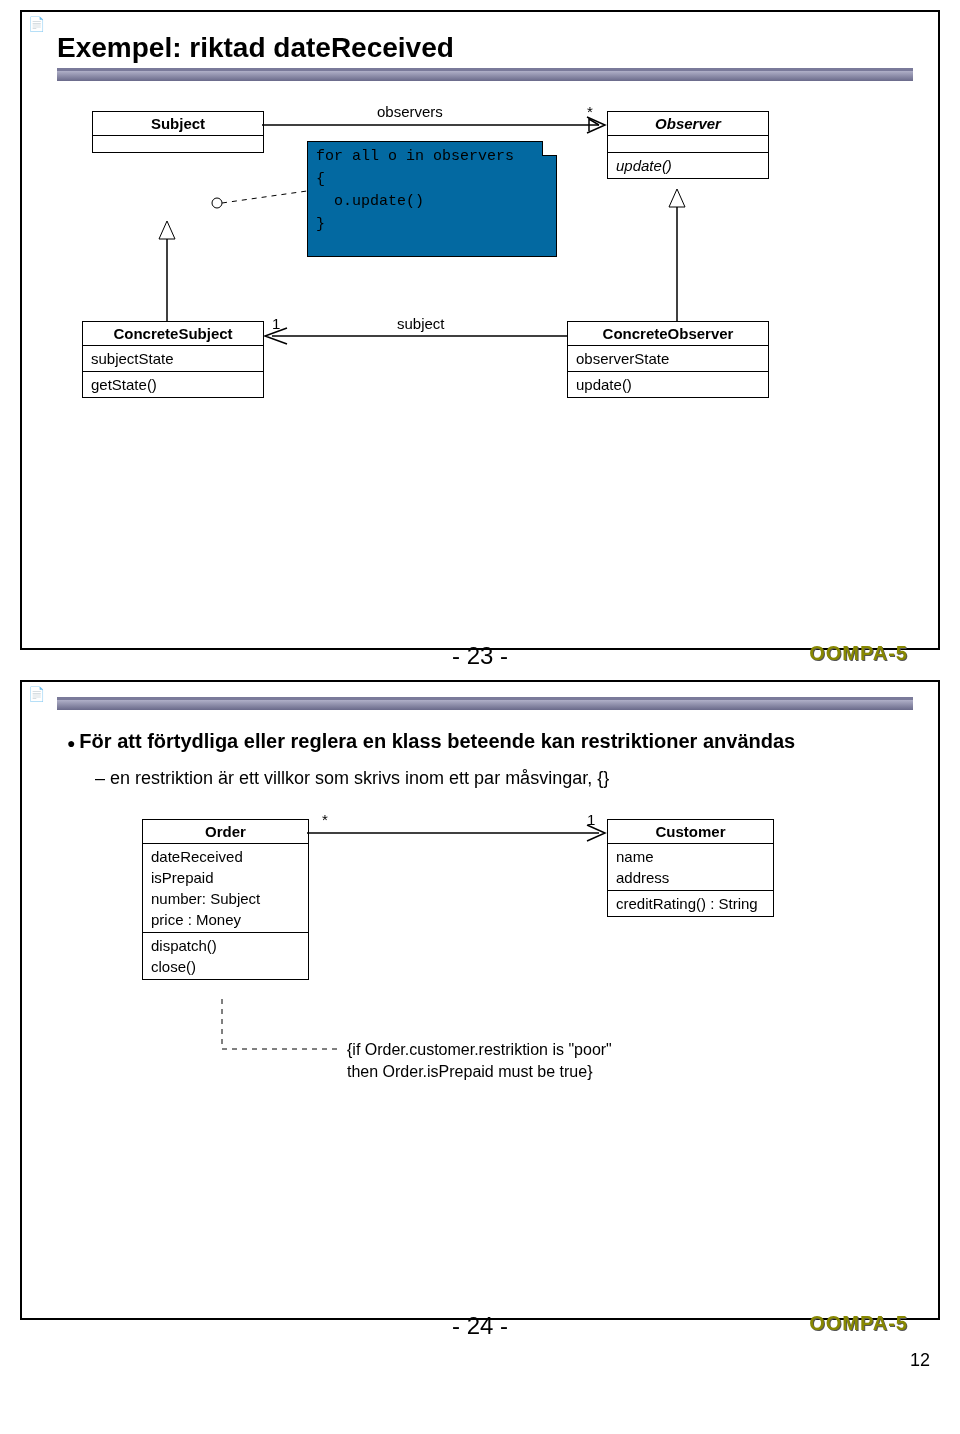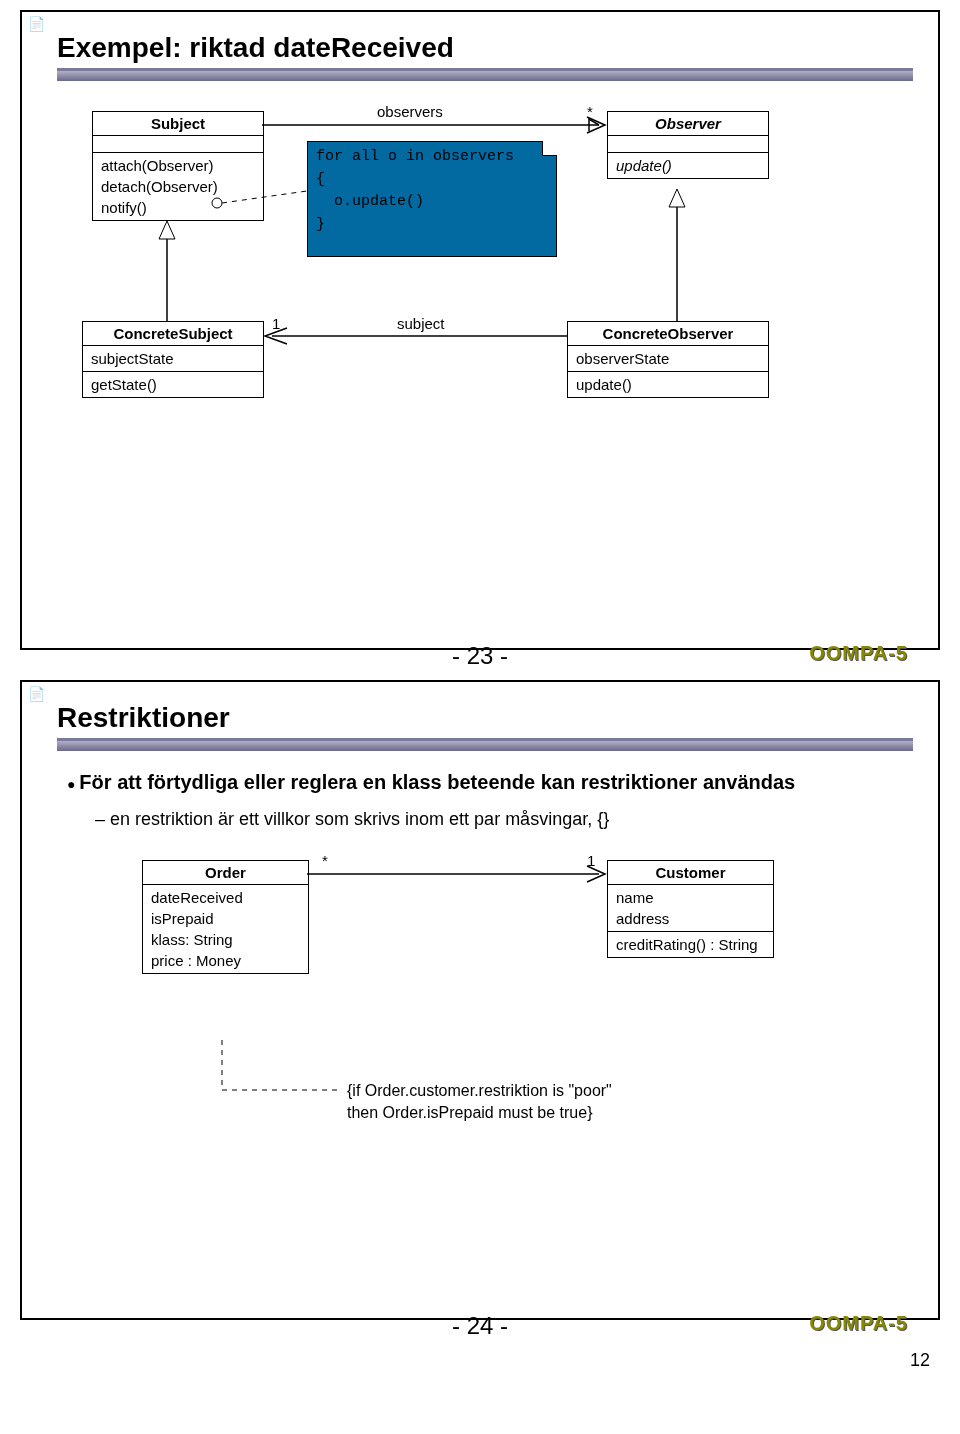--- a/index.html
+++ b/index.html
@@ -144,25 +144,20 @@
 <div class="slide">
   <span class="page-icon">📄</span>
   <div class="slide-title">Exempel: riktad dateReceived</div>
   <div class="title-bar"></div>
 
   <div class="canvas">
 
     <div class="uml-box" style="left:45px; top:30px; width:170px;">
       <div class="uml-name">Subject</div>
       <div class="uml-sec"></div>
-      <div class="uml-sec">
-        <div class="uml-line">attach(Observer)</div>
-        <div class="uml-line">detach(Observer)</div>
-        <div class="uml-line">notify()</div>
-      </div>
     </div>
 
     <div class="uml-box" style="left:560px; top:30px; width:160px;font-style:italic;">
       <div class="uml-name">Observer</div>
       <div class="uml-sec"></div>
       <div class="uml-sec">
         <div class="uml-line">update()</div>
       </div>
     </div>
 
@@ -221,37 +216,40 @@
   </div>
 
   <div class="footer">
     <span class="page-num">- 23 -</span>
     <span class="brand">OOMPA-5</span>
   </div>
 </div>
 
 <div class="slide">
   <span class="page-icon">📄</span>
-  <div class="slide-title">Restriktioner</div>
   <div class="title-bar"></div>
 
   <div class="bullet-block">
     <div class="bullet">För att förtydliga eller reglera en klass beteende kan restriktioner användas</div>
     <div class="subbullet">en restriktion är ett villkor som skrivs inom ett par måsvingar, {}</div>
   </div>
 
   <div class="canvas" style="height:400px;">
 
     <div class="uml-box" style="left:95px; top:30px; width:165px;">
       <div class="uml-name">Order</div>
       <div class="uml-sec">
         <div class="uml-line">dateReceived</div>
         <div class="uml-line">isPrepaid</div>
-        <div class="uml-line">klass: String</div>
+        <div class="uml-line">number: Subject</div>
         <div class="uml-line">price : Money</div>
+      </div>
+      <div class="uml-sec">
+        <div class="uml-line">dispatch()</div>
+        <div class="uml-line">close()</div>
       </div>
     </div>
 
     <div class="uml-box" style="left:560px; top:30px; width:165px;">
       <div class="uml-name">Customer</div>
       <div class="uml-sec">
         <div class="uml-line">name</div>
         <div class="uml-line">address</div>
       </div>
       <div class="uml-sec">

